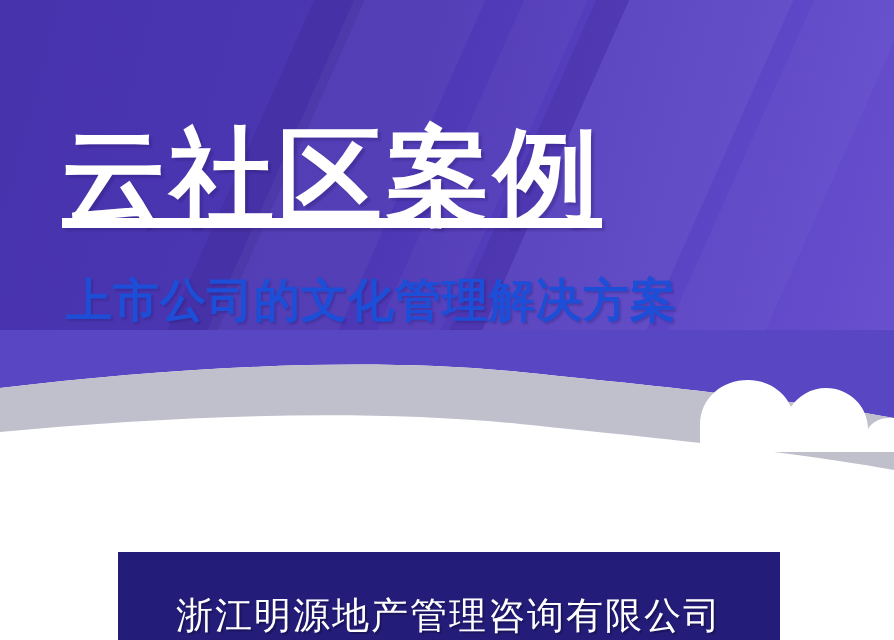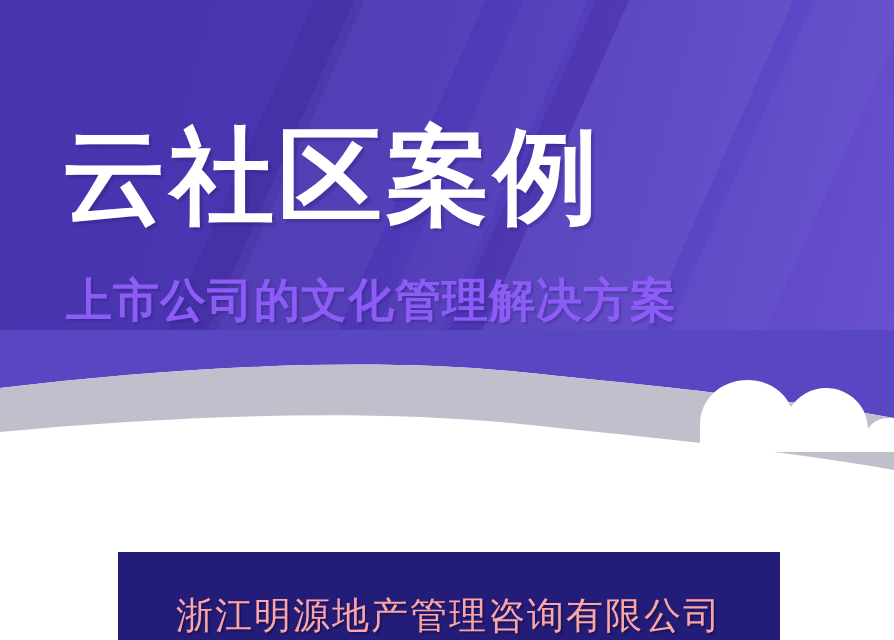--- a/index.html
+++ b/index.html
@@ -68,31 +68,32 @@
     position: absolute;
     left: 62px;
     top: 118px;
     font-size: 104px;
     font-weight: bold;
     line-height: 1.12;
     color: #ffffff;
     letter-spacing: 4px;
     white-space: nowrap;
     text-shadow: 3px 3px 2px rgba(40,20,100,0.28);
+    text-decoration: underline;
   }
 
   
   .subtitle {
     position: absolute;
     left: 66px;
     top: 274px;
     font-size: 46px;
     font-weight: bold;
     line-height: 1.15;
-    color: #8b5cf6;
+    color: #1d4ed8;
     letter-spacing: 1px;
     white-space: nowrap;
     text-shadow: 2px 2px 2px rgba(40,20,100,0.28);
   }
 
   
   .wave-layer {
     position: absolute;
     left: 0;
     top: 330px;
@@ -108,21 +109,21 @@
     width: 662px;
     height: 88px;
     background: #241c79;
     display: flex;
     align-items: center;
     justify-content: center;
   }
   .company-name {
     font-size: 37px;
     font-weight: normal;
-    color: #fca5a5;
+    color: #ffffff;
     letter-spacing: 2px;
     white-space: nowrap;
     text-shadow: 2px 2px 1px rgba(0,0,0,0.25);
     margin-top: 40px;
   }
 </style>
 </head>
 <body>
 
 <div id="poster">

